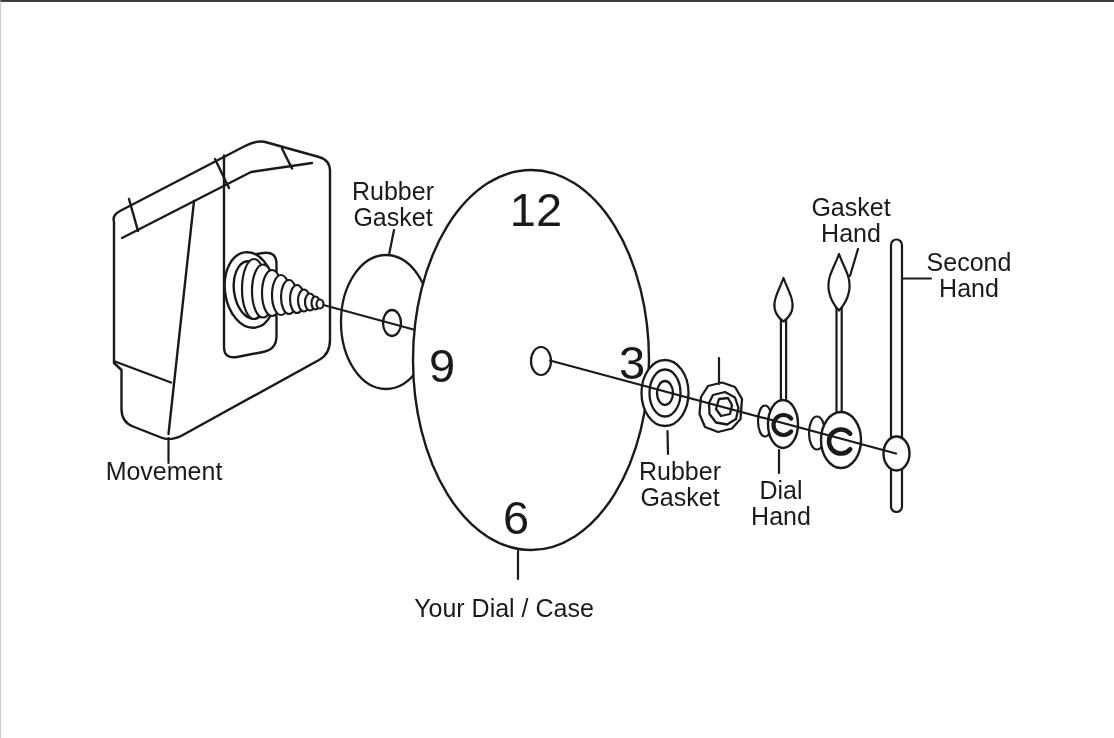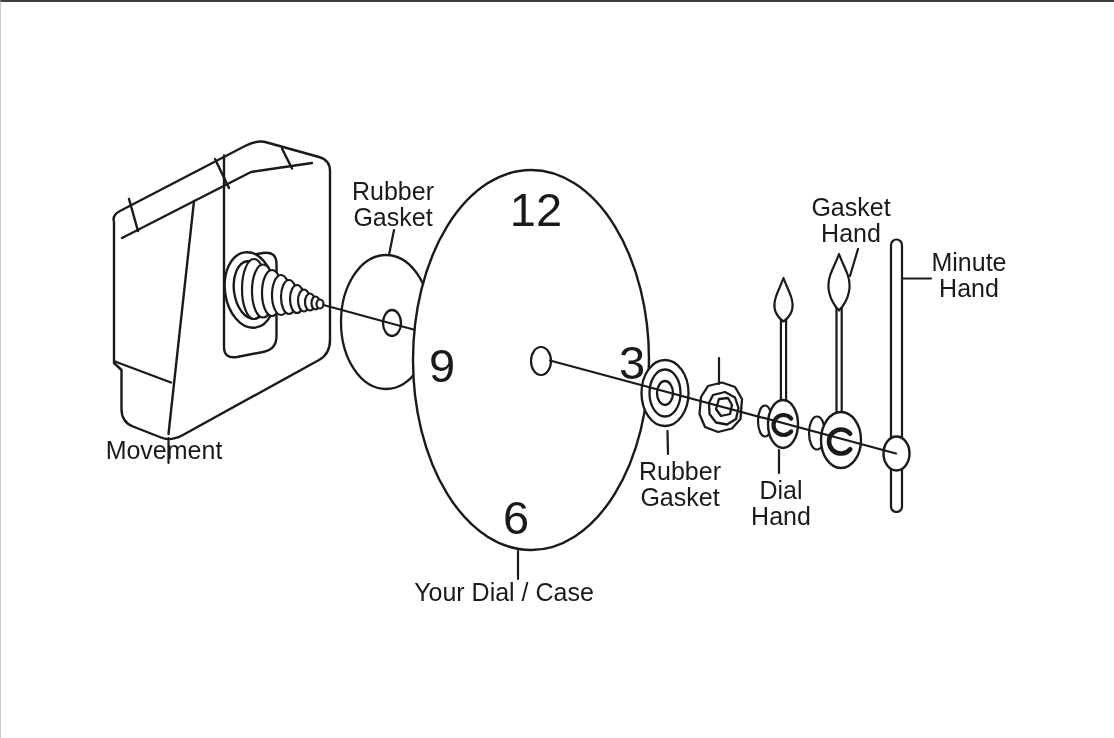--- a/index.html
+++ b/index.html
@@ -122,42 +122,42 @@
         <text x="441" y="363" dominant-baseline="central">9</text>
       </g>
     </g>
   </svg>
 
   <div class="lbl" style="left:392px;top:176px">
     <span>Rubber</span>
     <span>Gasket</span>
   </div>
 
-  <div class="lbl" style="left:163px;top:435px">
+  <div class="lbl" style="left:163px;top:456px">
     <span>Movement</span>
   </div>
 
-  <div class="lbl" style="left:503px;top:577px">
+  <div class="lbl" style="left:503px;top:593px">
     <span>Your Dial / Case</span>
   </div>
 
 
   <div class="lbl" style="left:679px;top:456px">
     <span>Rubber</span>
     <span>Gasket</span>
   </div>
 
   <div class="lbl" style="left:780px;top:475px">
     <span>Dial</span>
     <span>Hand</span>
   </div>
 
   <div class="lbl" style="left:850px;top:192px">
     <span>Gasket</span>
     <span>Hand</span>
   </div>
 
   <div class="lbl" style="left:968px;top:247px">
-    <span>Minute</span>
+    <span>Second</span>
     <span>Hand</span>
   </div>
 
 </div>
 
 </body></html>

